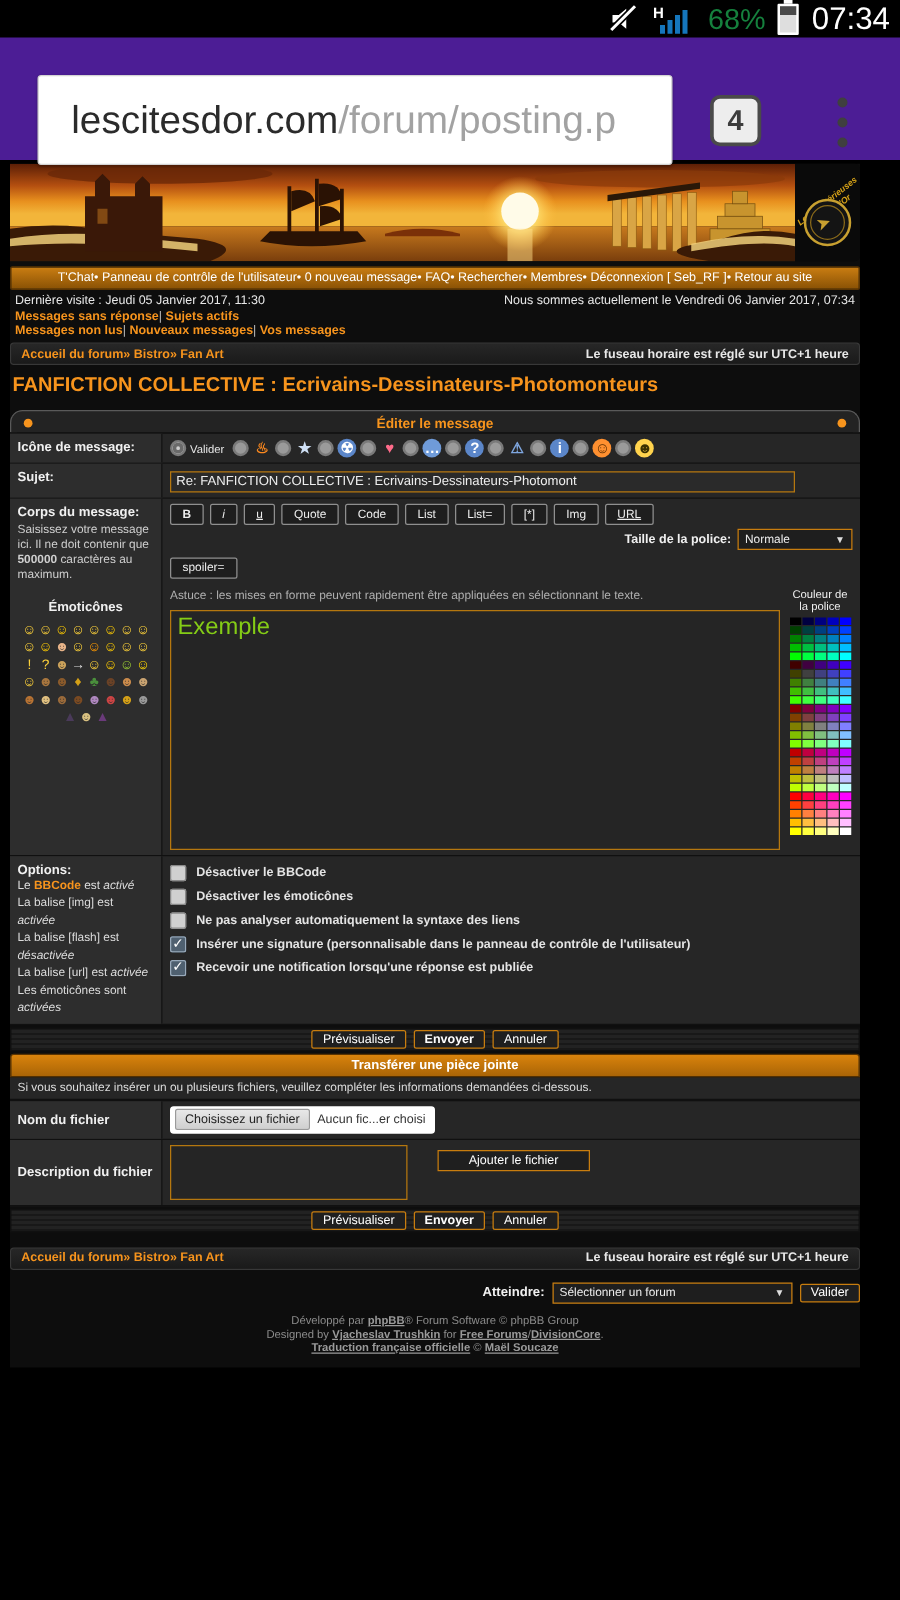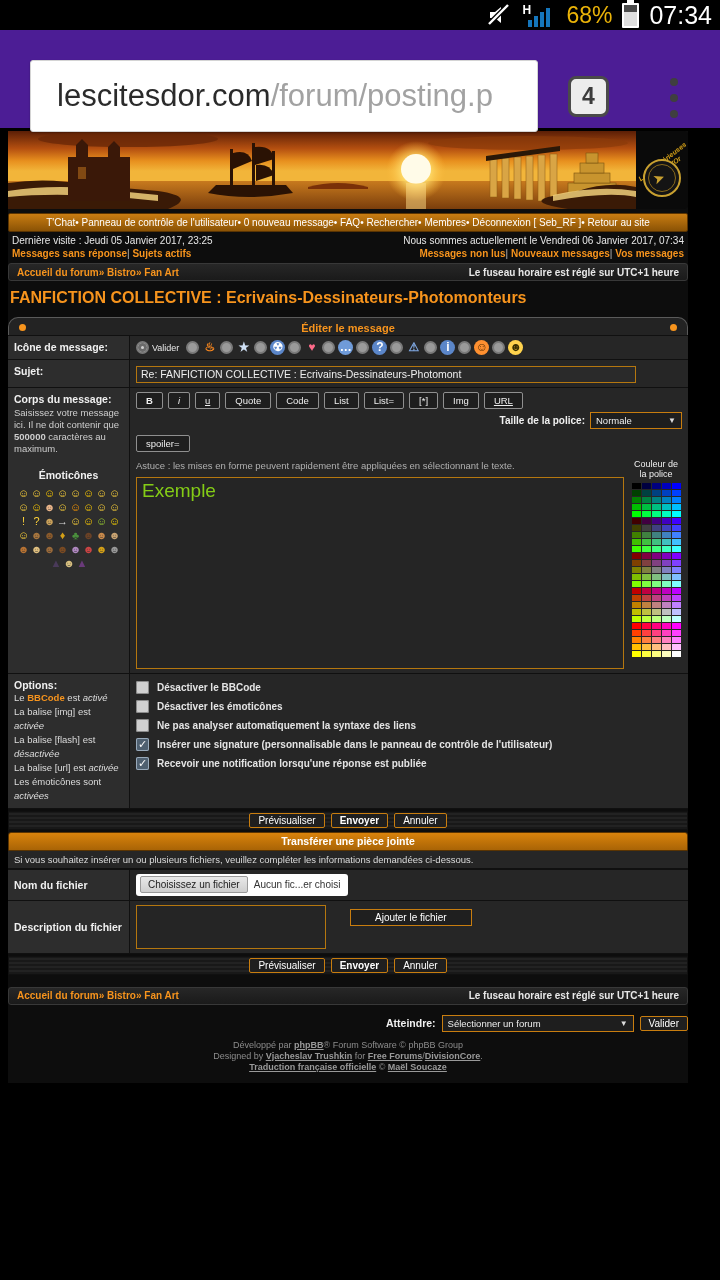--- a/index.html
+++ b/index.html
@@ -4,21 +4,21 @@
 <style>
   * { margin:0; padding:0; box-sizing:border-box; }
   html,body { width:720px; }
   body {
     height:1280px; background:#000; overflow:hidden;
     font-family:"Liberation Sans", sans-serif; color:#ddd;
   }
   
   .status-bar { height:30px; background:#000; display:flex; align-items:center; justify-content:flex-end; gap:10px; padding-right:8px; }
   .sb-time { color:#fff; font-size:25px; }
-  .sb-pct { color:#eab308; font-size:23px; }
+  .sb-pct { color:#15803d; font-size:23px; }
   .sb-batt { width:17px; height:25px; border:2px solid #fff; border-radius:1px; position:relative; background:#dedede; }
   .sb-batt::before { content:""; position:absolute; top:-5px; left:3px; width:7px; height:3px; background:#fff; }
   .sb-batt .lvl { position:absolute; top:0; left:0; right:0; height:34%; background:#4a4a4a; }
   .sb-sig { position:relative; width:34px; height:25px; }
   .sb-sig .h { position:absolute; left:0; top:0; color:#fff; font-size:12px; font-weight:bold; }
   .sb-sig .bars { position:absolute; bottom:1px; left:6px; display:flex; align-items:flex-end; gap:2px; }
   .sb-sig .bars i { display:block; width:4px; background:#1576bc; }
   .sb-mute { width:26px; height:24px; }
   
   .browser { height:98px; background:#4c1d95; position:relative; }
@@ -38,21 +38,21 @@
   .logo-emblem { position:absolute; left:7px; top:28px; width:38px; height:38px; border:2px solid #c8a030; border-radius:50%; background:#141414; }
   .logo-emblem::before { content:""; position:absolute; inset:3px; border:1px solid #8a6a1a; border-radius:50%; }
   .logo-emblem::after { content:"➤"; position:absolute; left:8px; top:9px; color:#c8a030; font-size:14px; transform:rotate(-20deg); }
   
   .navbar { margin-top:4px; height:19px; background:linear-gradient(#c97d12,#8a5205); border:1px solid #5a3402; border-radius:2px; display:flex; align-items:center; justify-content:center; }
   .navbar ul { list-style:none; display:flex; }
   .navbar li { color:#fff; font-size:10px; }
   .navbar li + li::before { content:" • "; color:#fff; }
   
   .info-row { display:flex; justify-content:space-between; padding:3px 4px 0 4px; font-size:10px; color:#e8e8e8; }
-  .link-row { display:flex; justify-content:space-between; padding:2px 4px; font-size:10px; }
+  .link-row { display:flex; justify-content:space-between; padding:2px 4px; font-size:10px;flex-direction:column; }
   .link-row ul { list-style:none; display:flex; }
   .link-row li { color:#f7941d; font-weight:bold; }
   .link-row li + li::before { content:" | "; color:#bbb; font-weight:normal; }
   
   .crumb-bar { margin-top:2px; height:18px; background:linear-gradient(#272727,#1a1a1a); border:1px solid #383838; border-radius:3px; display:flex; align-items:center; justify-content:space-between; padding:0 8px; font-size:10px; }
   .crumb-bar ul { list-style:none; display:flex; }
   .crumb-bar li { color:#f7941d; font-weight:bold; }
   .crumb-bar li + li::before { content:" » "; color:#f7941d; }
   .tz { color:#e8e8e8; font-weight:bold; }
   
@@ -244,21 +244,21 @@
         <li>0 nouveau message</li>
         <li>FAQ</li>
         <li>Rechercher</li>
         <li>Membres</li>
         <li>Déconnexion [ Seb_RF ]</li>
         <li>Retour au site</li>
       </ul>
   </div>
 
   <div class="info-row">
-    <span>Dernière visite : Jeudi 05 Janvier 2017, 23:25</span>
+    <span>Dernière visite : Jeudi 05 Janvier 2017, 11:30</span>
     <span>Nous sommes actuellement le Vendredi 06 Janvier 2017, 07:34</span>
   </div>
   <div class="link-row">
     <ul>
 
     <li>Messages sans réponse</li>
         <li>Sujets actifs</li>
       </ul>
     <ul>
 

